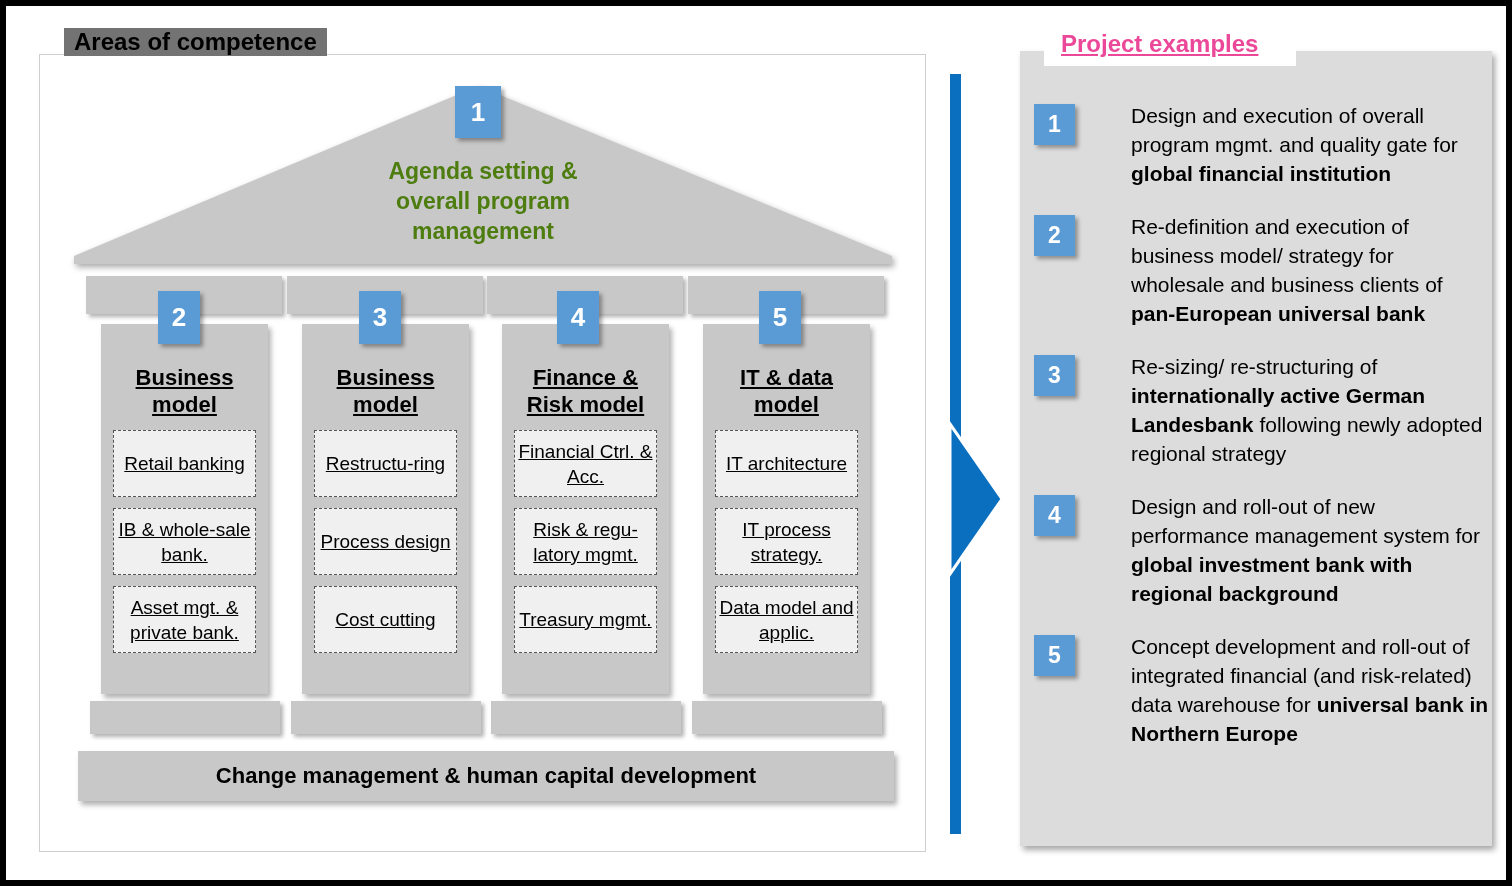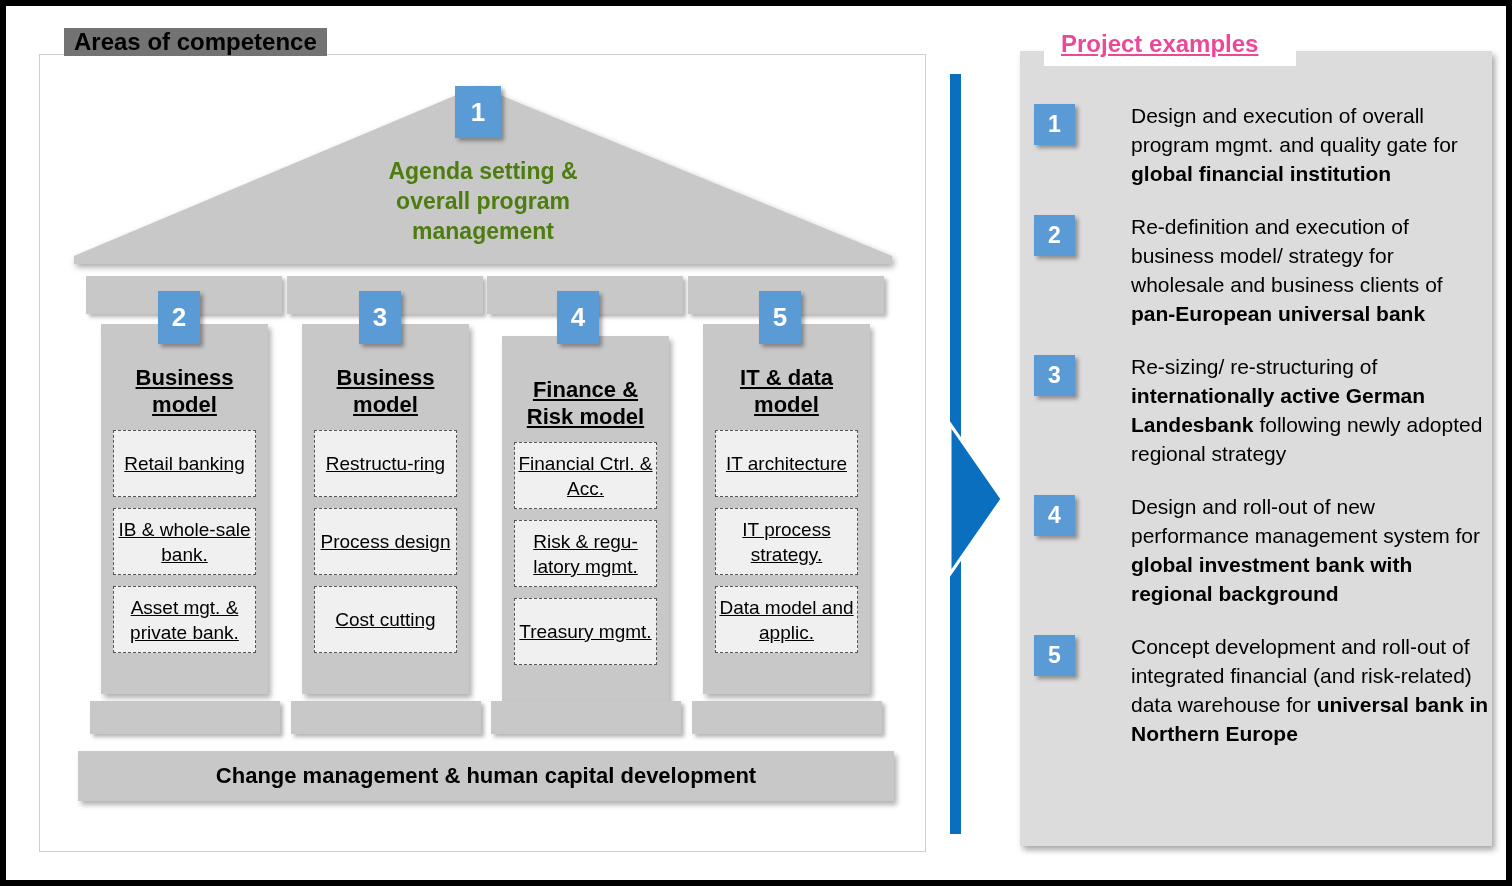--- a/index.html
+++ b/index.html
@@ -142,21 +142,21 @@
     <div class="pillar-title">
       <div>Business</div>
       <div>model</div>
     </div>
     <div class="subbox">Restructu-ring</div>
     <div class="subbox">Process design</div>
     <div class="subbox">Cost cutting</div>
   </div>
   <div class="badge badge-p" style="left:353px;">3</div>
 
-  <div class="pillar" style="left:496px;top:330px;height:370px;">
+  <div class="pillar" style="left:496px;top:318px;height:370px;">
     <div class="pillar-title">
       <div>Finance &amp;</div>
       <div>Risk model</div>
     </div>
     <div class="subbox">Financial Ctrl. &amp; Acc.</div>
     <div class="subbox">Risk &amp; regu-latory mgmt.</div>
     <div class="subbox">Treasury mgmt.</div>
   </div>
   <div class="badge badge-p" style="left:551px;">4</div>
 

